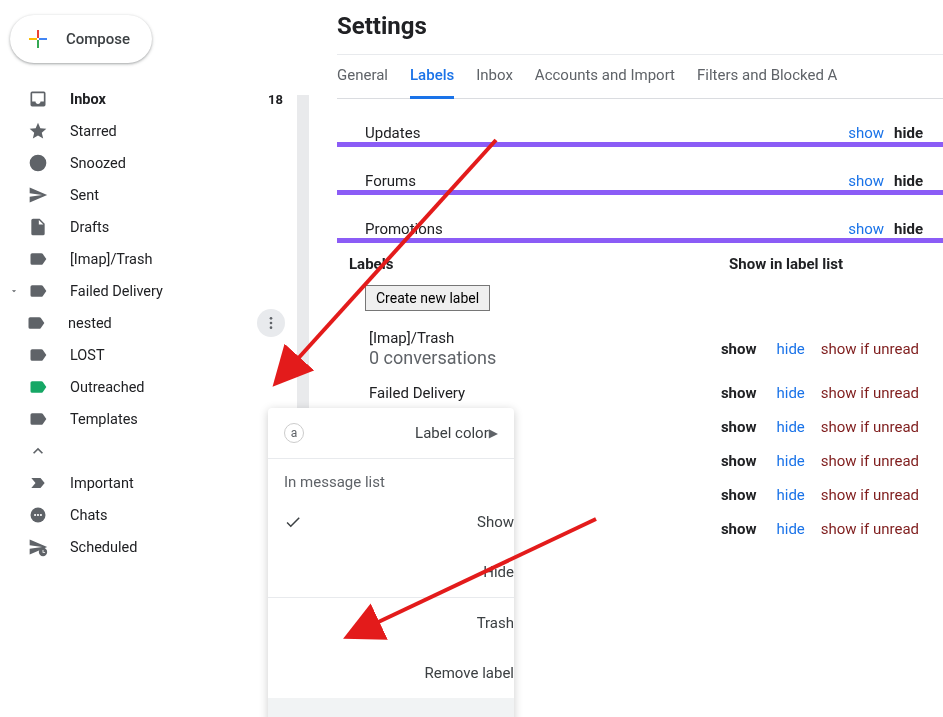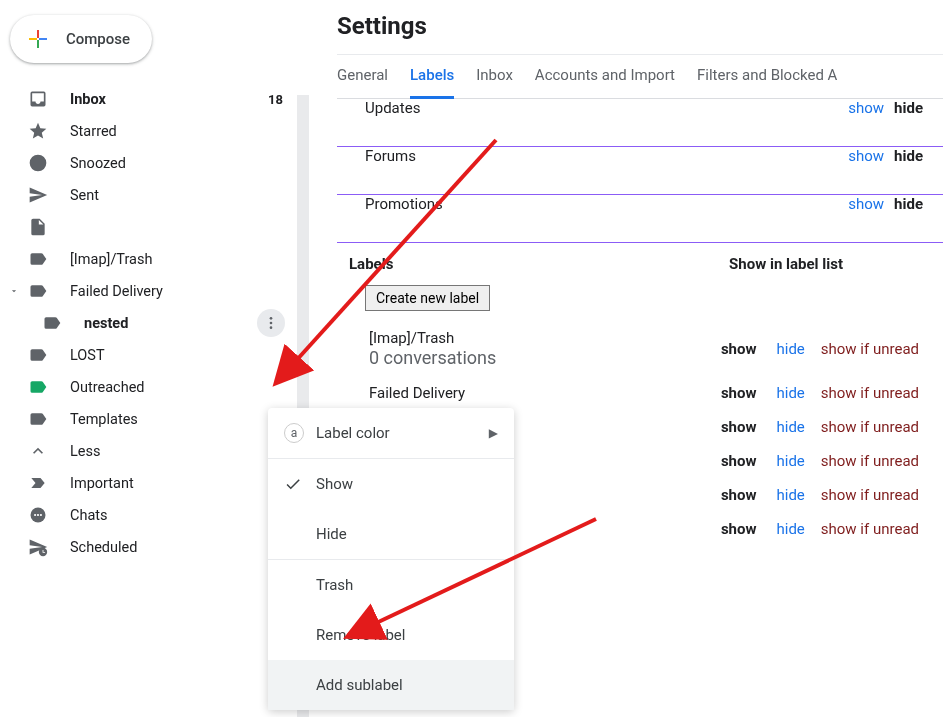--- a/index.html
+++ b/index.html
@@ -14,38 +14,38 @@
     .compose-btn .label { font-size: 15px; color: #3c4043; font-weight: 500; }
     
     .sidebar-list { list-style: none; }
     .sidebar-item { display: flex; align-items: center; height: 32px; padding-left: 28px; cursor: pointer; border-radius: 0 16px 16px 0; position: relative; }
     .sidebar-item .icon { width: 20px; height: 20px; margin-right: 22px; display: flex; align-items: center; justify-content: center; flex-shrink: 0; }
     .sidebar-item .icon svg { fill: #5f6368; }
     .sidebar-item .item-label { color: #202124; font-size: 14.5px; flex: 1; }
     .sidebar-item.bold .item-label { font-weight: 700; }
     .sidebar-item .count { color: #202124; font-weight: 700; font-size: 13px; margin-right: 14px; }
     .sidebar-item .expand { position: absolute; left: 8px; width: 12px; height: 12px; display: flex; align-items: center; justify-content: center; }
-    .sidebar-item.nested { padding-left: 42px; font-weight: bold; }
+    .sidebar-item.nested { padding-left: 26px; }
     .sidebar-item .icon.green svg { fill: #16a765; }
     .sidebar-item .dots { margin-left: auto; margin-right: 12px; width: 28px; height: 28px; border-radius: 50%; background: #e8eaed; display: flex; align-items: center; justify-content: center; }
     
     
     .divider-bar { width: 12px; background: #dadce0; opacity: 0.6; flex-shrink: 0; margin-top: 95px; }
     
     
     .main { flex: 1; padding-left: 28px; padding-top: 12px; overflow: hidden; }
     .settings-title { font-size: 24px; color: #202124; margin-bottom: 14px; }
     .settings-hr { border: none; border-top: 1px solid #e8eaed; margin-bottom: 0; }
     
     .tabs { border-bottom: 1px solid #dadce0; display: flex; gap: 22px; }
     .tab { padding: 11px 0 12px; color: #5f6368; font-size: 15px; cursor: pointer; white-space: nowrap; }
     .tab.active { color: #1a73e8; border-bottom: 3px solid #1a73e8; margin-bottom: -1px; font-weight: 500; }
     
     .categories-table { width: 100%; }
-    .cat-row { display: flex; align-items: flex-start; height: 48px; border-bottom: 1px solid #8b5cf6; padding-left: 28px; }
+    .cat-row { display: flex; align-items: flex-end; height: 48px; border-bottom: 5px solid #8b5cf6; padding-left: 28px; }
     .cat-name { flex: 1; font-size: 15px; color: #202124; }
     .cat-actions { display: flex; gap: 10px; align-items: center; padding-right: 20px; }
     .action-link { color: #1a73e8; font-size: 15px; cursor: pointer; }
     .action-bold { color: #202124; font-weight: 700; font-size: 15px; }
     
     .labels-section { padding-left: 12px; }
     .labels-header { display: flex; align-items: center; padding: 12px 0; }
     .labels-title { font-weight: 700; font-size: 15px; }
     .labels-col-header { font-weight: 700; font-size: 15px; margin-left: auto; padding-right: 100px; }
     .create-btn { background: #efefef; border: 1px solid #767676; padding: 4px 10px; font-size: 14px; cursor: pointer; margin-left: 16px; margin-bottom: 10px; }
@@ -58,21 +58,21 @@
     .label-row .lunread { color: #7f1d1d; font-size: 15px; cursor: pointer; padding-right: 24px; }
     
     .note { padding-left: 20px; margin-top: 8px; color: #202124; font-size: 15px; }
     .note b { font-weight: 700; }
     
     
     .context-menu { position: absolute; left: 268px; top: 408px; width: 246px; background: #fff; border-radius: 4px; box-shadow: 0 2px 10px rgba(0,0,0,0.2); z-index: 100; }
     .menu-row { display: flex; align-items: center; height: 50px; padding-left: 16px; cursor: pointer; font-size: 15px; color: #3c4043; }
     .menu-row:hover, .menu-row.hover { background: #f1f3f4; }
     .menu-row .check { width: 24px; margin-right: 8px; display: flex; align-items: center; }
-    .menu-row .mtext { flex: 1; }
+    .menu-row .mtext { flex: 1; text-align: right; }
     .menu-row .sub-arrow { margin-right: 16px; color: #5f6368; font-size: 12px; }
     .menu-row .a-badge { width: 20px; height: 20px; border-radius: 50%; border: 1px solid #ccc; display: flex; align-items: center; justify-content: center; font-size: 12px; color: #5f6368; margin-right: 12px; }
     .menu-section { color: #5f6368; font-size: 15px; padding: 14px 16px 6px; }
     .menu-indent .mtext { margin-left: 32px; }
     .menu-divider { border-top: 1px solid #e8eaed; }
     
     
     .arrow { position: absolute; pointer-events: none; z-index: 200; }
     .arrow svg { overflow: visible; }
   </style>
@@ -125,20 +125,21 @@
             </svg>
           </span>
           <span class="item-label">Sent</span>
         </li>
         <li class="sidebar-item">
           <span class="icon">
             <svg width="20" height="20" viewBox="0 0 24 24">
               <path d="M6 2a2 2 0 00-2 2v16a2 2 0 002 2h12a2 2 0 002-2V8l-6-6H6zm7 7V3.5L18.5 9H13z"></path>
             </svg>
           </span>
+          <span class="item-label">Drafts</span>
         </li>
         <li class="sidebar-item">
           <span class="icon">
             <svg width="20" height="20" viewBox="0 0 24 24">
               <path d="M17.63 5.84A2 2 0 0016 5H5a2 2 0 00-2 2v10a2 2 0 002 2h11a2 2 0 001.63-.84L22 12l-4.37-6.16z"></path>
             </svg>
           </span>
           <span class="item-label">[Imap]/Trash</span>
         </li>
         <li class="sidebar-item">
@@ -192,21 +193,20 @@
             </svg>
           </span>
           <span class="item-label">Templates</span>
         </li>
         <li class="sidebar-item">
           <span class="icon">
             <svg width="20" height="20" viewBox="0 0 24 24">
               <path d="M12 8l-6 6 1.41 1.41L12 10.83l4.59 4.58L18 14z"></path>
             </svg>
           </span>
-          <span class="item-label">Less</span>
         </li>
         <li class="sidebar-item">
           <span class="icon">
             <svg width="20" height="20" viewBox="0 0 24 24">
               <path d="M4 18h11l5-6-5-6H4l5 6-5 6z"></path>
             </svg>
           </span>
           <span class="item-label">Important</span>
         </li>
         <li class="sidebar-item">
@@ -332,20 +332,21 @@
   </main>
 </div>
 
 <div class="context-menu">
   <div class="menu-row">
     <span class="a-badge">a</span>
     <span class="mtext">Label color</span>
     <span class="sub-arrow">▶</span>
   </div>
   <div class="menu-divider"></div>
+  <div class="menu-section">In message list</div>
   <div class="menu-row">
     <span class="check">
         <svg width="18" height="18" viewBox="0 0 24 24">
           <path fill="#3c4043" d="M9 16.17L4.83 12l-1.42 1.41L9 19 21 7l-1.41-1.41z"></path>
         </svg>
       </span>
     <span class="mtext">Show</span>
   </div>
   <div class="menu-row menu-indent">
     <span class="mtext">Hide</span>

